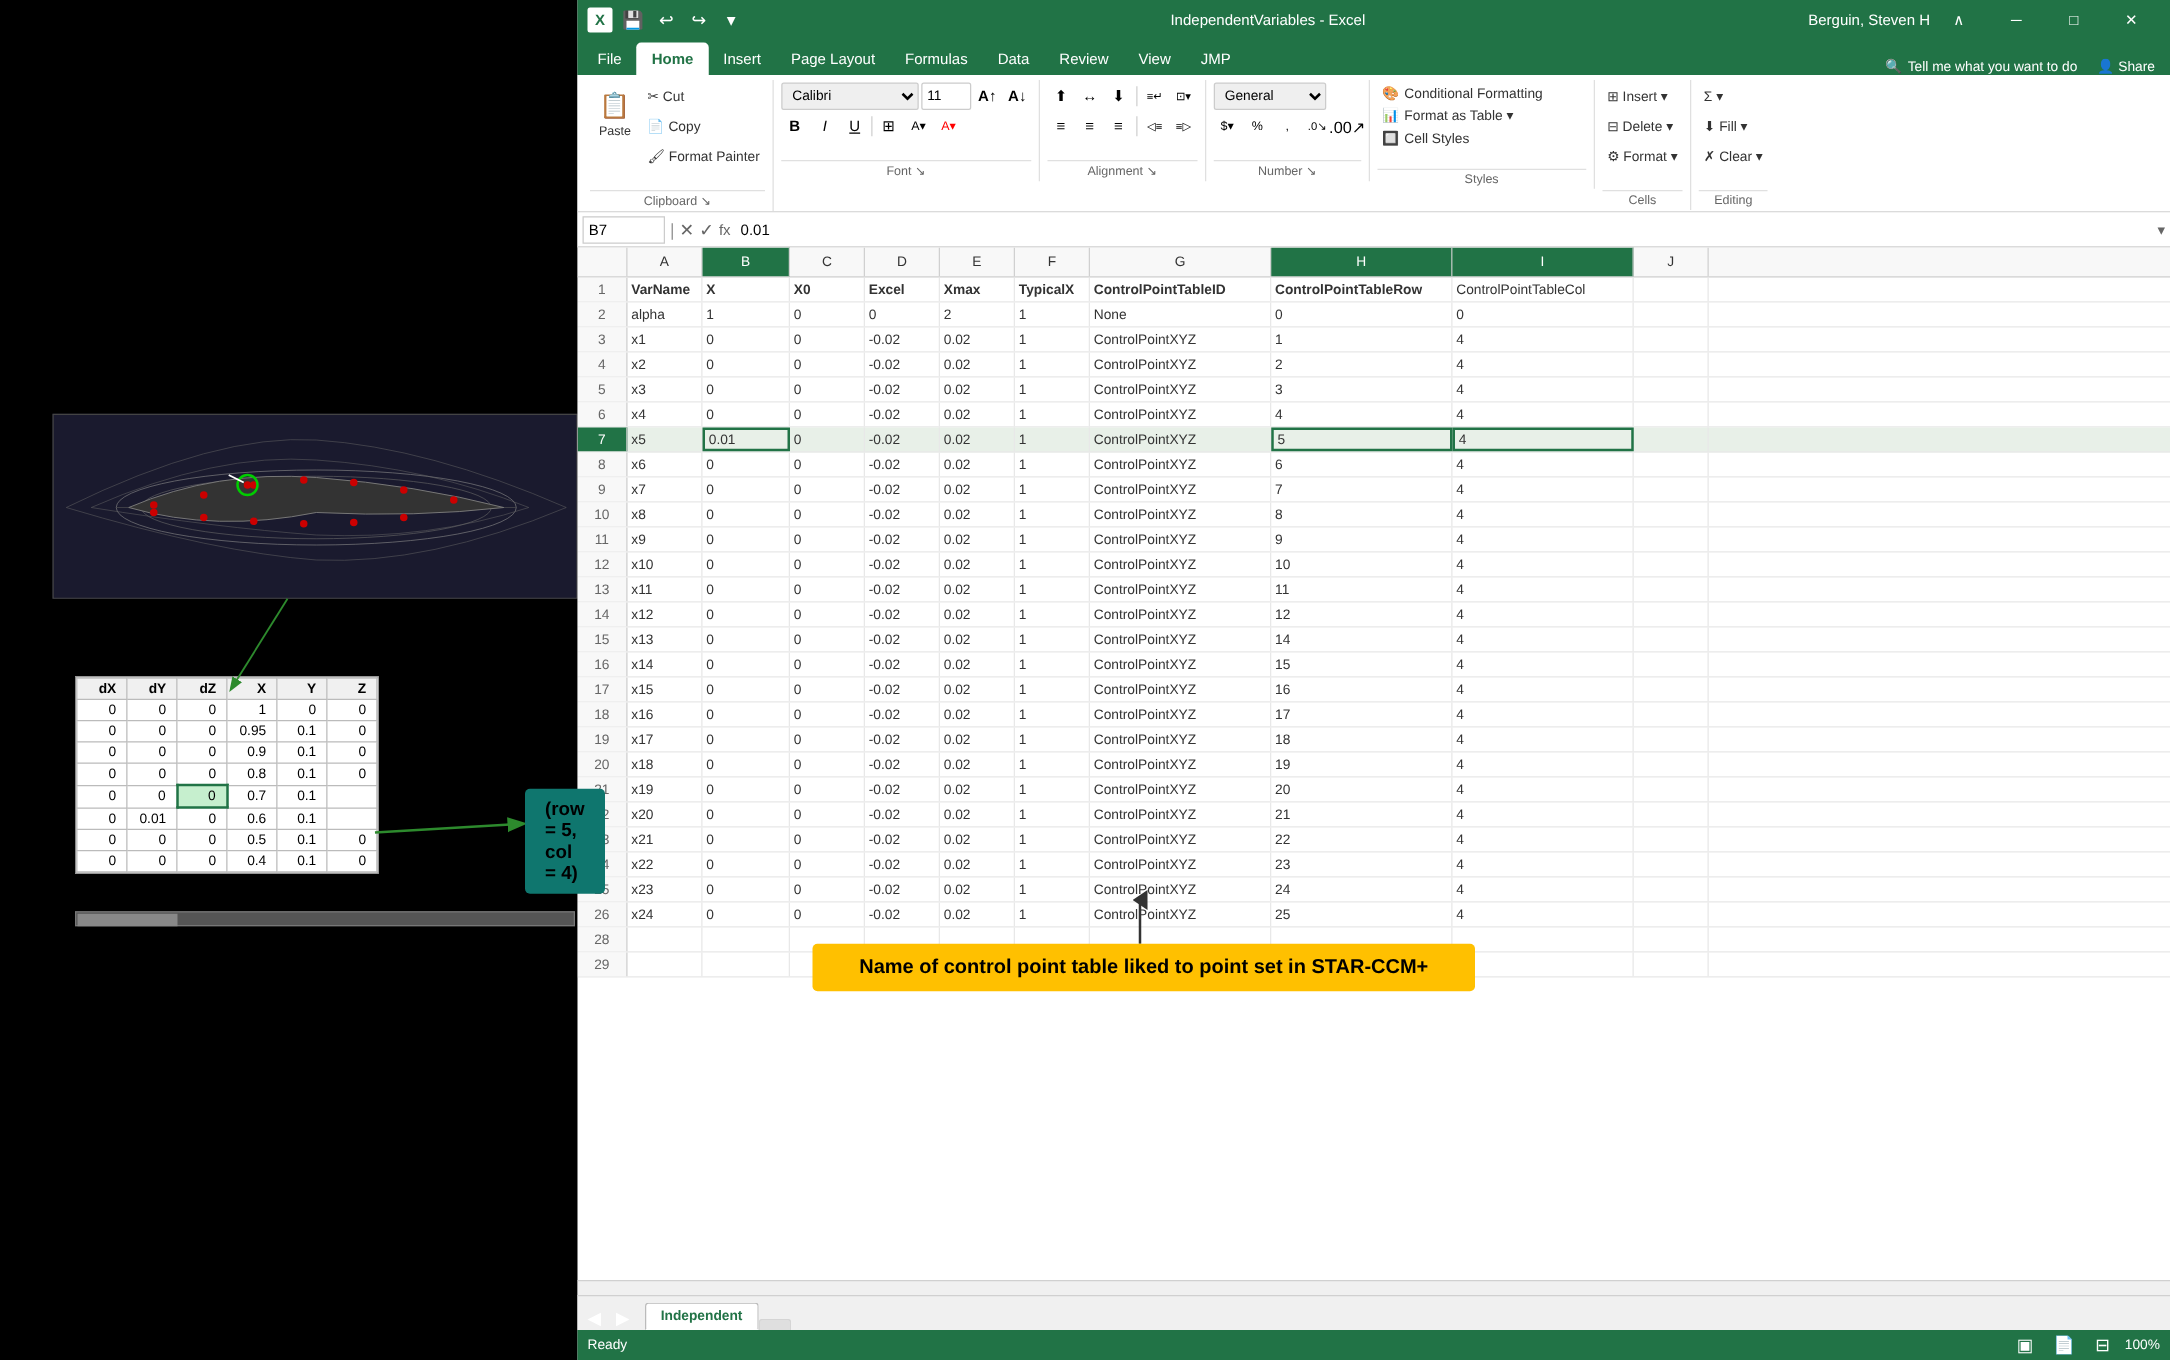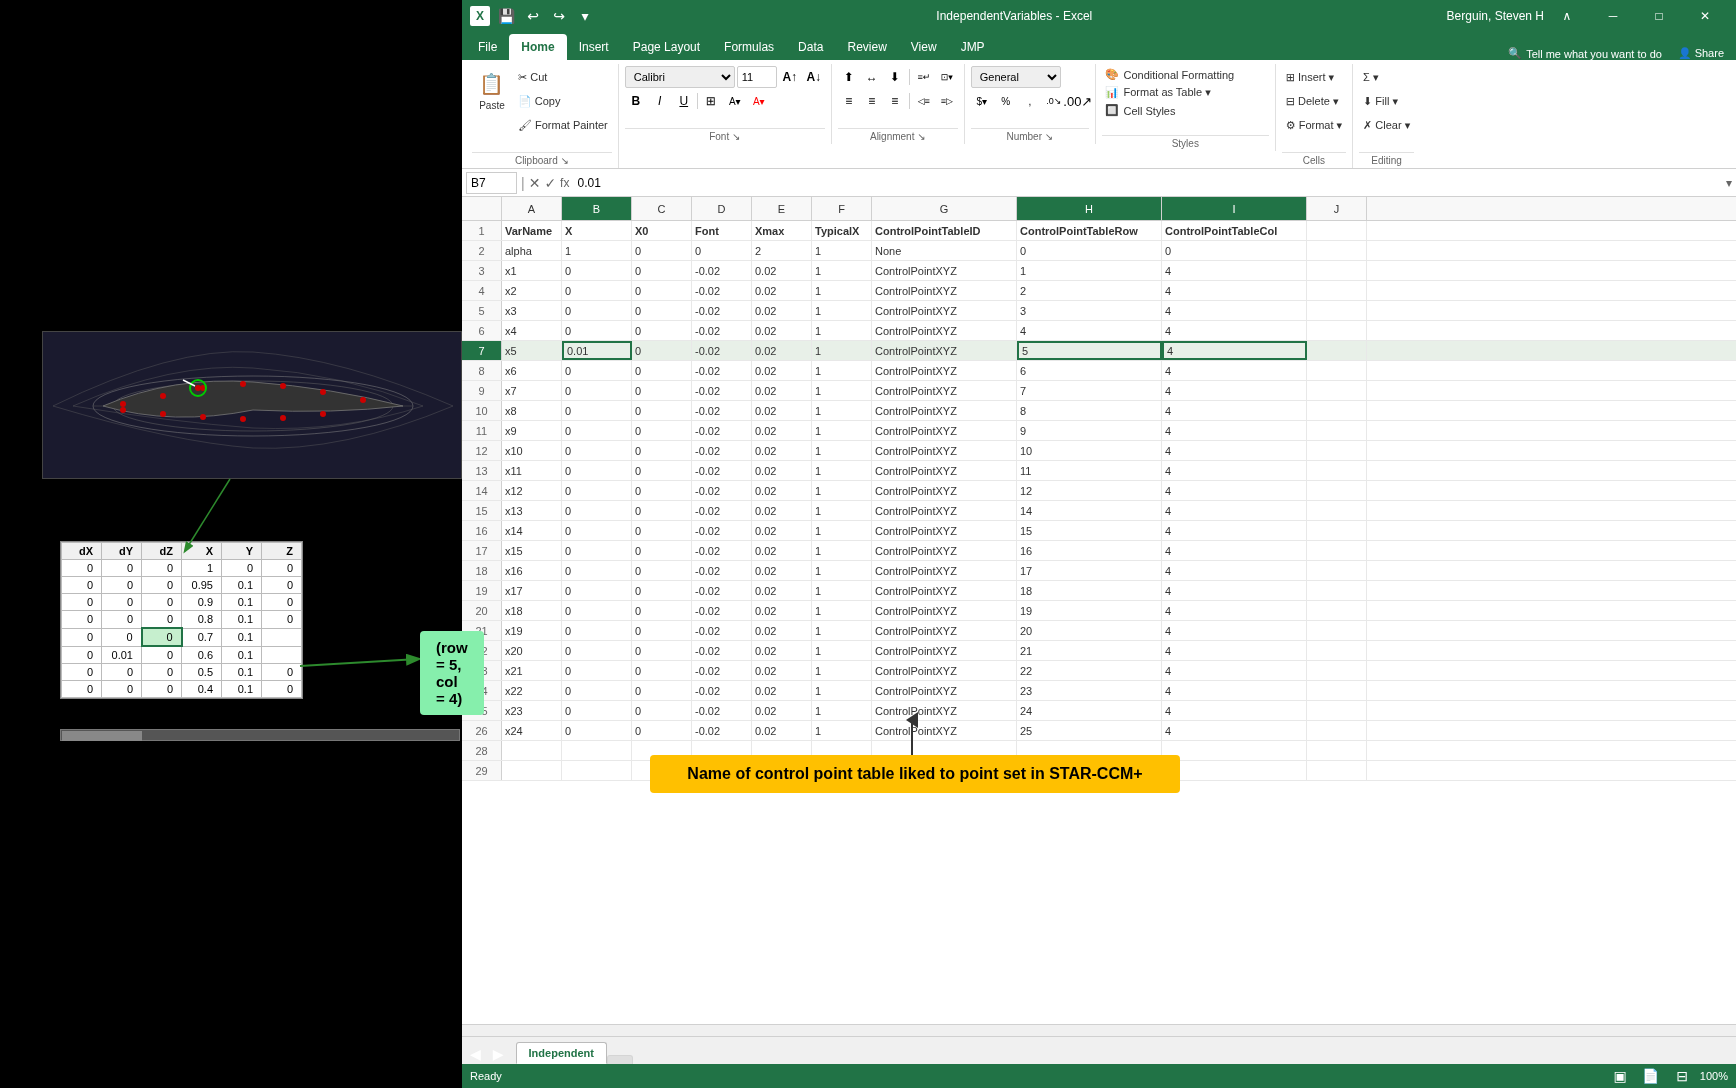--- a/index.html
+++ b/index.html
@@ -164,21 +164,21 @@
       display: flex;
       align-items: center;
       height: 28px;
       border-bottom: 1px solid #d0d0d0;
       background: #fff;
       flex-shrink: 0;
       padding: 0 4px;
       gap: 4px;
     }
     .cell-ref-box {
-      width: 51px;
+      width: 66px;
       border: 1px solid #ccc;
       padding: 2px 4px;
       font-size: 12px;
       height: 22px;
     }
     .formula-divider { color: #999; font-size: 14px; }
     .formula-input {
       flex: 1;
       border: none;
       outline: none;
@@ -359,21 +359,21 @@
       font-weight: 600;
     }
     .bottom-table td.selected-cell {
       background: #c6efce;
       border: 2px solid #217346;
     }
 
     
     .annotation-box {
       position: absolute;
-      background: #86efac;
+      background: #0f766e;
       color: #000;
       font-size: 16px;
       font-weight: 600;
       padding: 8px 16px;
       border-radius: 4px;
     }
     .annotation-box-2 {
       position: absolute;
       background: #ffc000;
       color: #000;
@@ -764,26 +764,26 @@
       <div class="col-header col-J">J</div>
     </div>
 
     <div class="rows-container">
 
       <div class="spreadsheet-row">
         <div class="row-num">1</div>
         <div class="cell col-A" style="font-weight:bold;">VarName</div>
         <div class="cell col-B" style="font-weight:bold;">X</div>
         <div class="cell col-C" style="font-weight:bold;">X0</div>
-        <div class="cell col-D" style="font-weight:bold;">Font</div>
+        <div class="cell col-D" style="font-weight:bold;">Excel</div>
         <div class="cell col-E" style="font-weight:bold;">Xmax</div>
         <div class="cell col-F" style="font-weight:bold;">TypicalX</div>
         <div class="cell col-G" style="font-weight:bold;">ControlPointTableID</div>
         <div class="cell col-H" style="font-weight:bold;">ControlPointTableRow</div>
-        <div class="cell col-I" style="font-weight:bold;">ControlPointTableCol</div>
+        <div class="cell col-I" style="font-weight:normal;">ControlPointTableCol</div>
         <div class="cell col-J"></div>
       </div>
 
       <div id="data-rows">
           <div class="spreadsheet-row">
             <div class="row-num">2</div>
             <div class="cell col-A">alpha</div>
             <div class="cell col-B">1</div>
             <div class="cell col-C">0</div>
             <div class="cell col-D">0</div>

